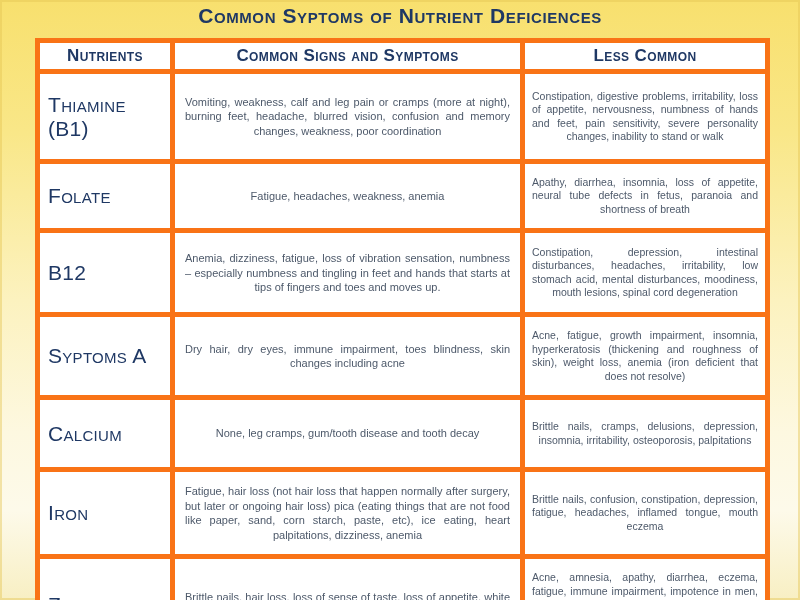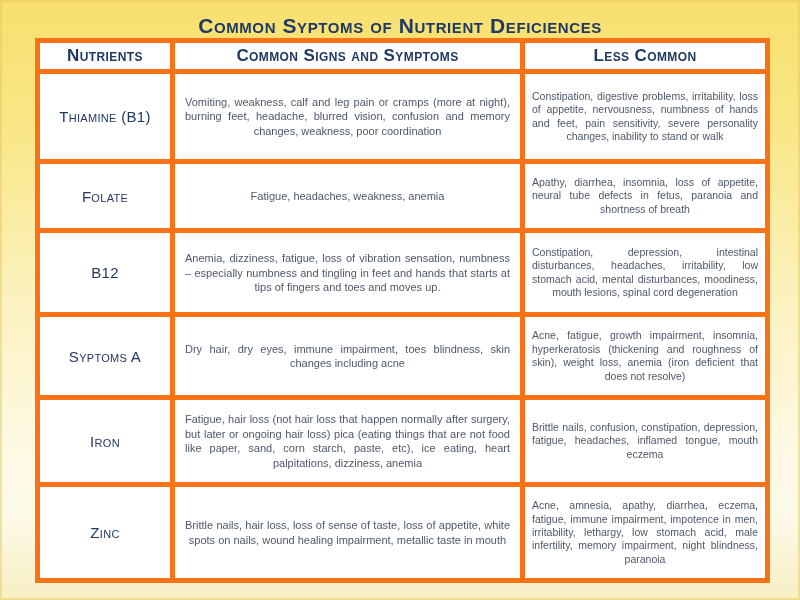--- a/index.html
+++ b/index.html
@@ -3,21 +3,21 @@
 <meta charset="utf-8">
 <style>
   html,body{margin:0;padding:0;}
   body{
     width:800px;height:600px;overflow:hidden;position:relative;
     font-family:"Liberation Sans",sans-serif;
     background:linear-gradient(180deg,#f8e06e 0%,#f9e788 22%,#fcf2bf 50%,#fdf8e0 72%,#fdfaea 85%,#f8efc3 100%);
     box-shadow:inset 0 0 0 2px rgba(228,198,84,.45);
   }
   .page-title{
-    position:absolute;top:14px;left:0;width:100%;
+    position:absolute;top:4px;left:0;width:100%;
     text-align:center;
     font-variant:small-caps;
     font-size:21px;letter-spacing:.6px;
     font-weight:600;
     color:#1f3864;
   }
   table.deficiency-table{
     position:absolute;left:35px;top:38px;width:730px;
     border-collapse:collapse;table-layout:fixed;
     background:#ffffff;
@@ -34,23 +34,22 @@
   thead tr{height:30px;}
   th{
     font-variant:small-caps;
     font-size:17px;letter-spacing:.4px;
     font-weight:600;
     color:#1f3864;
     text-align:center;
   }
   td.nutrient{
     font-variant:small-caps;
-    font-size:15px;letter-spacing:.3px;
+    font-size:21px;letter-spacing:.3px;
     color:#1f3864;
-    text-align:center;
     font-weight:500;
   }
   td.symptoms{
     font-size:11px;line-height:1.32;
     color:#4d596a;
     text-align:justify;text-align-last:center;
     padding:12px 10px;
   }
   td.less{
     font-size:10.5px;line-height:1.28;
@@ -100,20 +99,25 @@
         <td class="nutrient">B12</td>
         <td class="symptoms">Anemia, dizziness, fatigue, loss of vibration sensation, numbness – especially numbness and tingling in feet and hands that starts at tips of fingers and toes and moves up.</td>
         <td class="less">Constipation, depression, intestinal disturbances, headaches, irritability, low stomach acid, mental disturbances, moodiness, mouth lesions, spinal cord degeneration</td>
       </tr>
       <tr>
         <td class="nutrient">Syptoms A</td>
         <td class="symptoms">Dry hair, dry eyes, immune impairment, toes blindness, skin changes including acne</td>
         <td class="less">Acne, fatigue, growth impairment, insomnia, hyperkeratosis (thickening and roughness of skin), weight loss, anemia (iron deficient that does not resolve)</td>
       </tr>
       <tr>
+        <td class="nutrient">Calcium</td>
+        <td class="symptoms">None, leg cramps, gum/tooth disease and tooth decay</td>
+        <td class="less">Brittle nails, cramps, delusions, depression, insomnia, irritability, osteoporosis, palpitations</td>
+      </tr>
+      <tr>
         <td class="nutrient">Iron</td>
         <td class="symptoms">Fatigue, hair loss (not hair loss that happen normally after surgery, but later or ongoing hair loss) pica (eating things that are not food like paper, sand, corn starch, paste, etc), ice eating, heart palpitations, dizziness, anemia</td>
         <td class="less">Brittle nails, confusion, constipation, depression, fatigue, headaches, inflamed tongue, mouth eczema</td>
       </tr>
       <tr>
         <td class="nutrient">Zinc</td>
         <td class="symptoms">Brittle nails, hair loss, loss of sense of taste, loss of appetite, white spots on nails, wound healing impairment, metallic taste in mouth</td>
         <td class="less">Acne, amnesia, apathy, diarrhea, eczema, fatigue, immune impairment, impotence in men, irritability, lethargy, low stomach acid, male infertility, memory impairment, night blindness, paranoia</td>
       </tr>
     </tbody>

